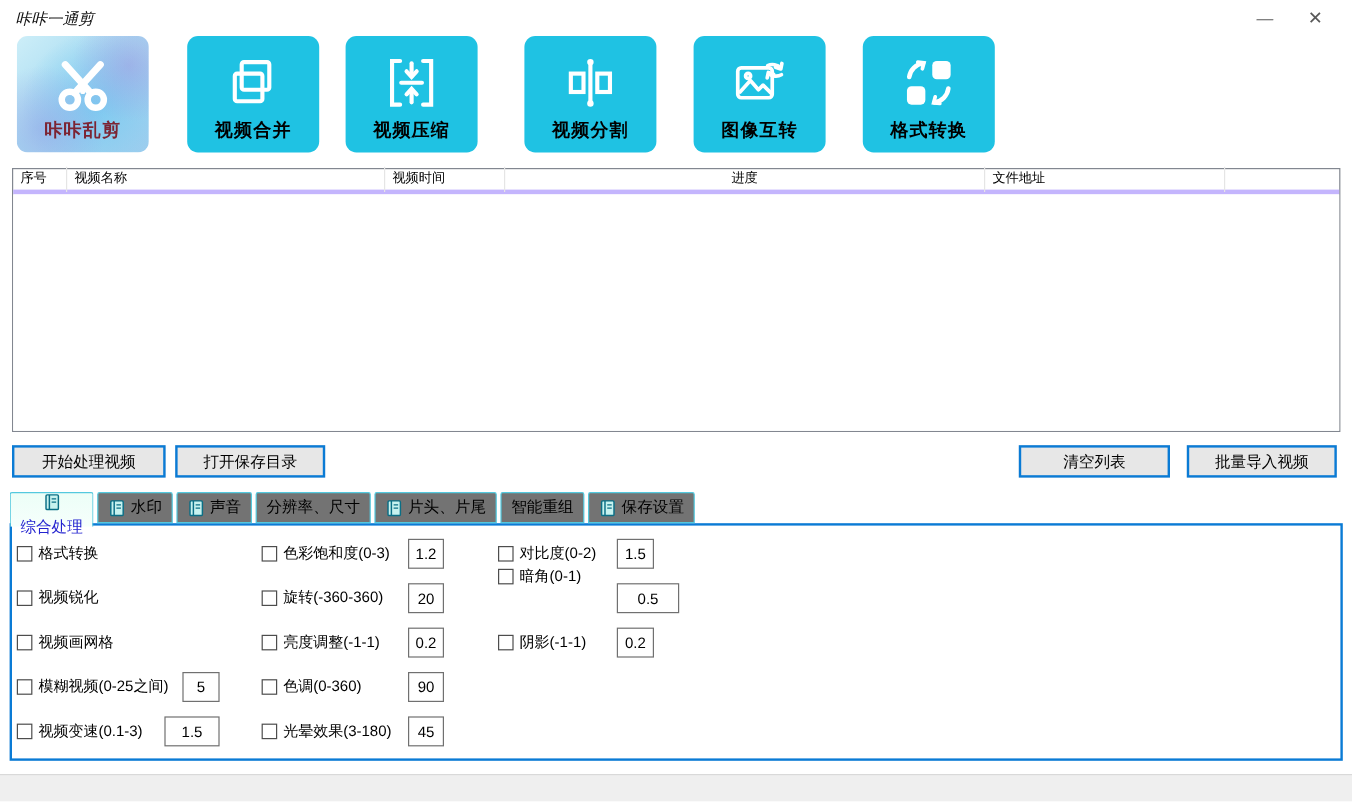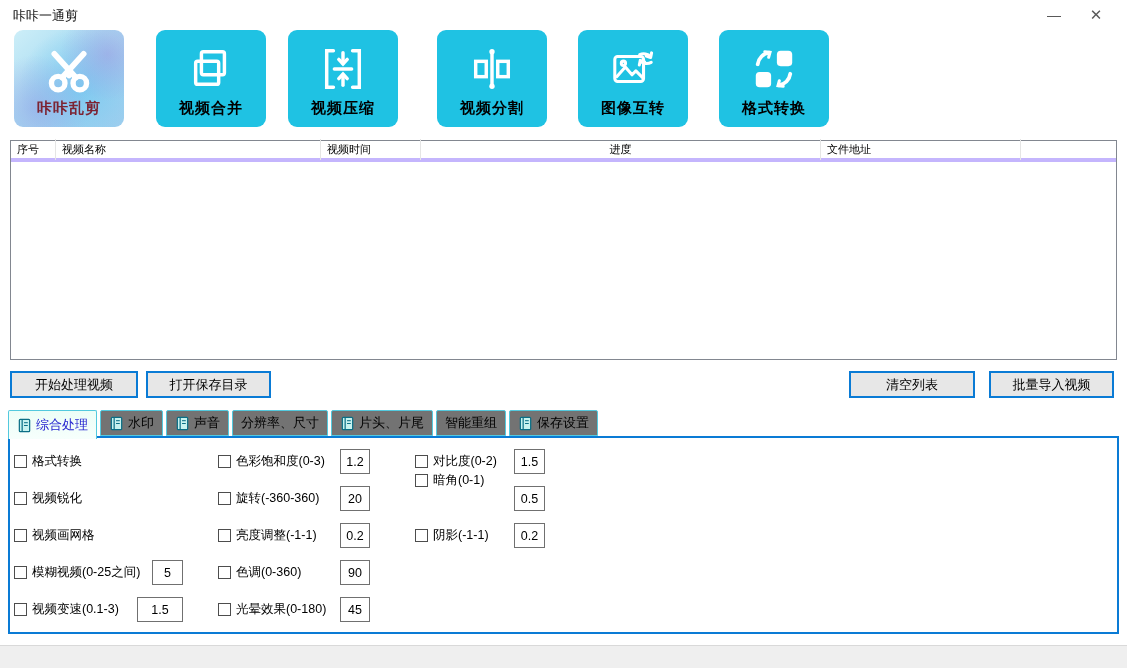--- a/index.html
+++ b/index.html
@@ -3,21 +3,21 @@
 <meta charset="utf-8">
 <style>
   * { margin:0; padding:0; box-sizing:border-box; }
   html,body { width:1127px; height:668px; }
   body {
     font-family:"Liberation Sans","DejaVu Sans",sans-serif;
     background:#ffffff; color:#000;
     position:relative; overflow:hidden;
   }
   
-  .titlebar { position:absolute; left:0; top:0; width:1127px; height:30px; background:#fff; }
+  .titlebar { position:absolute; left:0; top:0; width:1127px; height:30px; background:#fff;font-style:italic; }
   .title-text { position:absolute; left:13px; top:7px; font-size:13px; color:#111; }
   .win-btn { position:absolute; top:0; width:34px; height:30px; display:flex; align-items:center; justify-content:center; color:#595959; font-size:14px; cursor:default; }
   .win-min { right:56px; }
   .win-close { right:14px; font-size:15px; }
   
   .tool-btn { position:absolute; top:30px; width:110px; height:97px; background:#1fc2e3; border-radius:9px;
     display:flex; flex-direction:column; align-items:center; justify-content:flex-end; padding-bottom:9px; cursor:pointer; }
   .tool-btn .ticon { position:absolute; top:16px; left:50%; transform:translateX(-50%); }
   .tool-btn .tlabel { font-size:15px; font-weight:bold; color:#000; letter-spacing:1px; }
   .tool-btn.kaka { background:
@@ -37,21 +37,21 @@
   .fc-prog  { width:400px; text-align:center; padding-left:0; }
   .fc-rest  { flex:1; border-right:none; }
   .fbody { height:197px; background:#fff; }
   
   .act-btn { position:absolute; top:371px; height:27px; background:#e7e7e7; border:2px solid #0a7bd5;
     font-size:13px; font-family:inherit; color:#000; cursor:pointer; }
   
   .tabs { position:absolute; left:8px; top:410px; height:27px; display:flex; gap:3px; z-index:3; }
   .tab { border:1px solid #53c9de; border-radius:2px 2px 0 0; background:#737373; display:flex; align-items:center;
     gap:4px; padding:0 8px; font-size:13px; height:26px; cursor:pointer; }
-  .tab.active { background:linear-gradient(#ecfef7,#f6fffc); color:#2424cf; height:29px; border-bottom:none; }
+  .tab.active { background:linear-gradient(#ecfef7,#f6fffc); color:#2424cf; height:29px; border-bottom:none;flex-direction:column; }
   .tabicon { width:15px; height:15px; flex:0 0 auto; }
   
   .panel { position:absolute; left:8px; top:436px; width:1111px; height:198px; border:2px solid #0a7bd5; background:#fff; z-index:1; }
   .chk-item { position:absolute; display:flex; align-items:center; gap:5px; font-size:12.5px; height:16px; cursor:pointer; z-index:2; }
   .chk { width:13px; height:13px; background:#fff; border:1px solid #4d4d4d; flex:0 0 auto; }
   .num-input { position:absolute; height:25px; border:1px solid #707070; text-align:center; font-size:12.5px;
     font-family:inherit; color:#000; background:#fff; z-index:2; padding:0; }
   
   .statusbar { position:absolute; left:0; top:645px; width:1127px; height:23px; background:#efefef; border-top:1px solid #d9d9d9; }
 </style>
@@ -238,21 +238,21 @@
 </label>
 <label class="chk-item" style="left:218px;top:490px">
   <span class="chk"></span>
   <span>旋转(-360-360)</span>
 </label>
 <input class="num-input" style="left: 340px; top: 486px; width: 30px;" value="20">
 <label class="chk-item" style="left:415px;top:472px">
   <span class="chk"></span>
   <span>暗角(0-1)</span>
 </label>
-<input class="num-input" style="left: 514px; top: 486px; width: 31px;" value="0.5">
+<input class="num-input" style="left: 514px; top: 486px; width: 52px;" value="0.5">
 
 <label class="chk-item" style="left:14px;top:527px">
   <span class="chk"></span>
   <span>视频画网格</span>
 </label>
 <label class="chk-item" style="left:218px;top:527px">
   <span class="chk"></span>
   <span>亮度调整(-1-1)</span>
 </label>
 <input class="num-input" style="left: 340px; top: 523px; width: 30px;" value="0.2">
@@ -273,17 +273,17 @@
 </label>
 <input class="num-input" style="left: 340px; top: 560px; width: 30px;" value="90">
 
 <label class="chk-item" style="left:14px;top:601px">
   <span class="chk"></span>
   <span>视频变速(0.1-3)</span>
 </label>
 <input class="num-input" style="left: 137px; top: 597px; width: 46px;" value="1.5">
 <label class="chk-item" style="left:218px;top:601px">
   <span class="chk"></span>
-  <span>光晕效果(0-180)</span>
+  <span>光晕效果(3-180)</span>
 </label>
 <input class="num-input" style="left: 340px; top: 597px; width: 30px;" value="45">
 
 <div class="statusbar"></div>
 
 </body></html>

